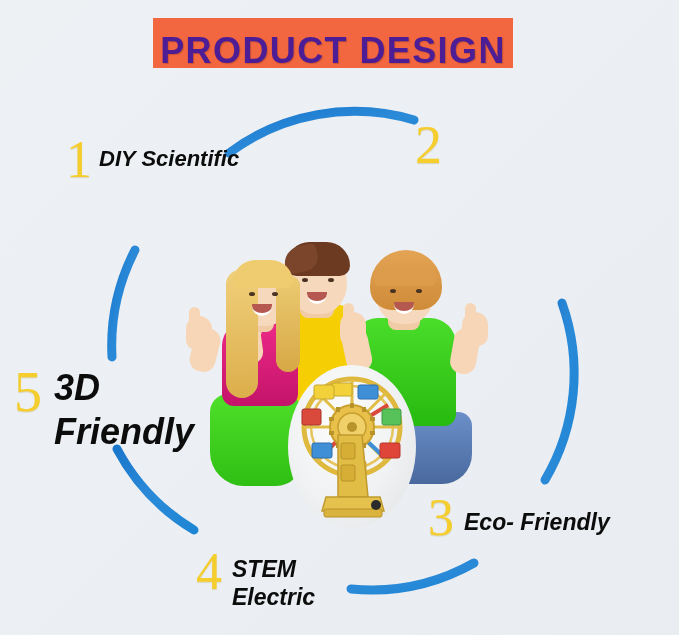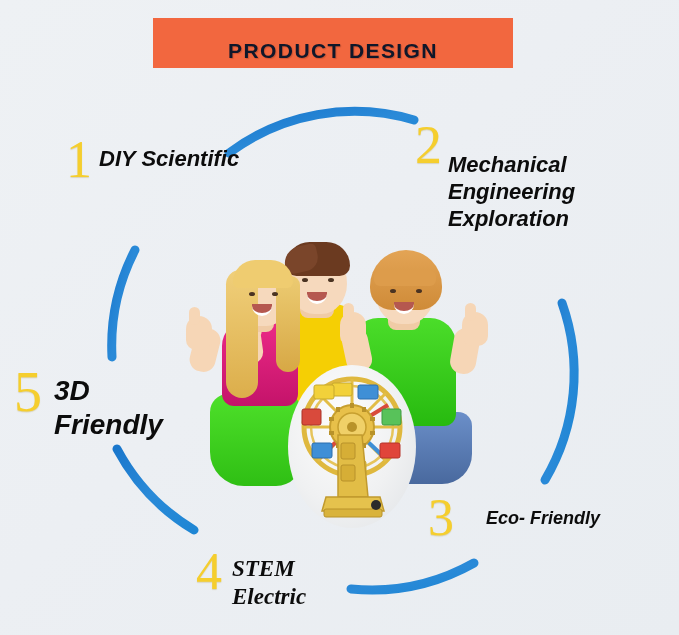--- a/index.html
+++ b/index.html
@@ -22,22 +22,22 @@
     left: 153px;
     top: 18px;
     width: 360px;
     height: 50px;
     background: #f2673f;
     display: flex;
     align-items: center;
     justify-content: center;
   }
   #banner-title {
-    color: #0f172a;
-    font-size: 21px;
+    color: #4c1d95;
+    font-size: 36px;
     font-weight: bold;
     letter-spacing: 1.4px;
     font-family: "Liberation Sans", sans-serif;
     text-shadow: 1px 1px 1px rgba(120,40,20,0.30);
     white-space: nowrap;
     margin-top: 16px;
   }
 
   
   #arcs {
@@ -141,29 +141,29 @@
   #label1 { left: 66px;  top: 130px; }
   #label1 .num   { font-size: 52px; margin-right: 7px; margin-top: 4px; }
   #label1 .ltext { font-size: 22px; margin-top: 16px; text-align: right; }
 
   #label2 { left: 415px; top: 116px; }
   #label2 .num   { font-size: 54px; margin-right: 6px; margin-top: 2px; }
   #label2 .ltext { font-size: 22px; margin-top: 36px; }
 
   #label3 { left: 428px; top: 492px; }
   #label3 .num   { font-size: 52px; margin-right: 10px; margin-top: 0px; }
-  #label3 .ltext { font-size: 18px; margin-top: 16px; margin-left: 22px; }
+  #label3 .ltext { font-size: 23px; margin-top: 16px; }
 
   #label4 { left: 196px; top: 546px; }
   #label4 .num   { font-size: 52px; margin-right: 10px; margin-top: 0px; }
-  #label4 .ltext { font-size: 23px; margin-top: 9px; font-family: Liberation Serif, serif; }
+  #label4 .ltext { font-size: 23px; margin-top: 9px; }
 
   #label5 { left: 14px;  top: 362px; }
   #label5 .num   { font-size: 56px; margin-right: 12px; margin-top: 2px; }
-  #label5 .ltext { font-size: 28px; margin-top: 12px; }
+  #label5 .ltext { font-size: 36px; margin-top: 4px; }
 </style>
 </head>
 <body>
 
 <div id="page">
 
   <div id="banner">
     <span id="banner-title">PRODUCT DESIGN</span>
   </div>
 
@@ -308,25 +308,20 @@
 
   <div class="label" id="label1">
     <span class="num">1</span>
     <span class="ltext">
       <span>DIY Scientific</span><br>
     </span>
   </div>
 
   <div class="label" id="label2">
     <span class="num">2</span>
-    <span class="ltext">
-      <span>Mechanical</span><br>
-      <span>Engineering</span><br>
-      <span>Exploration</span>
-    </span>
   </div>
 
   <div class="label" id="label3">
     <span class="num">3</span>
     <span class="ltext">
       <span>Eco- Friendly</span>
     </span>
   </div>
 
   <div class="label" id="label4">

